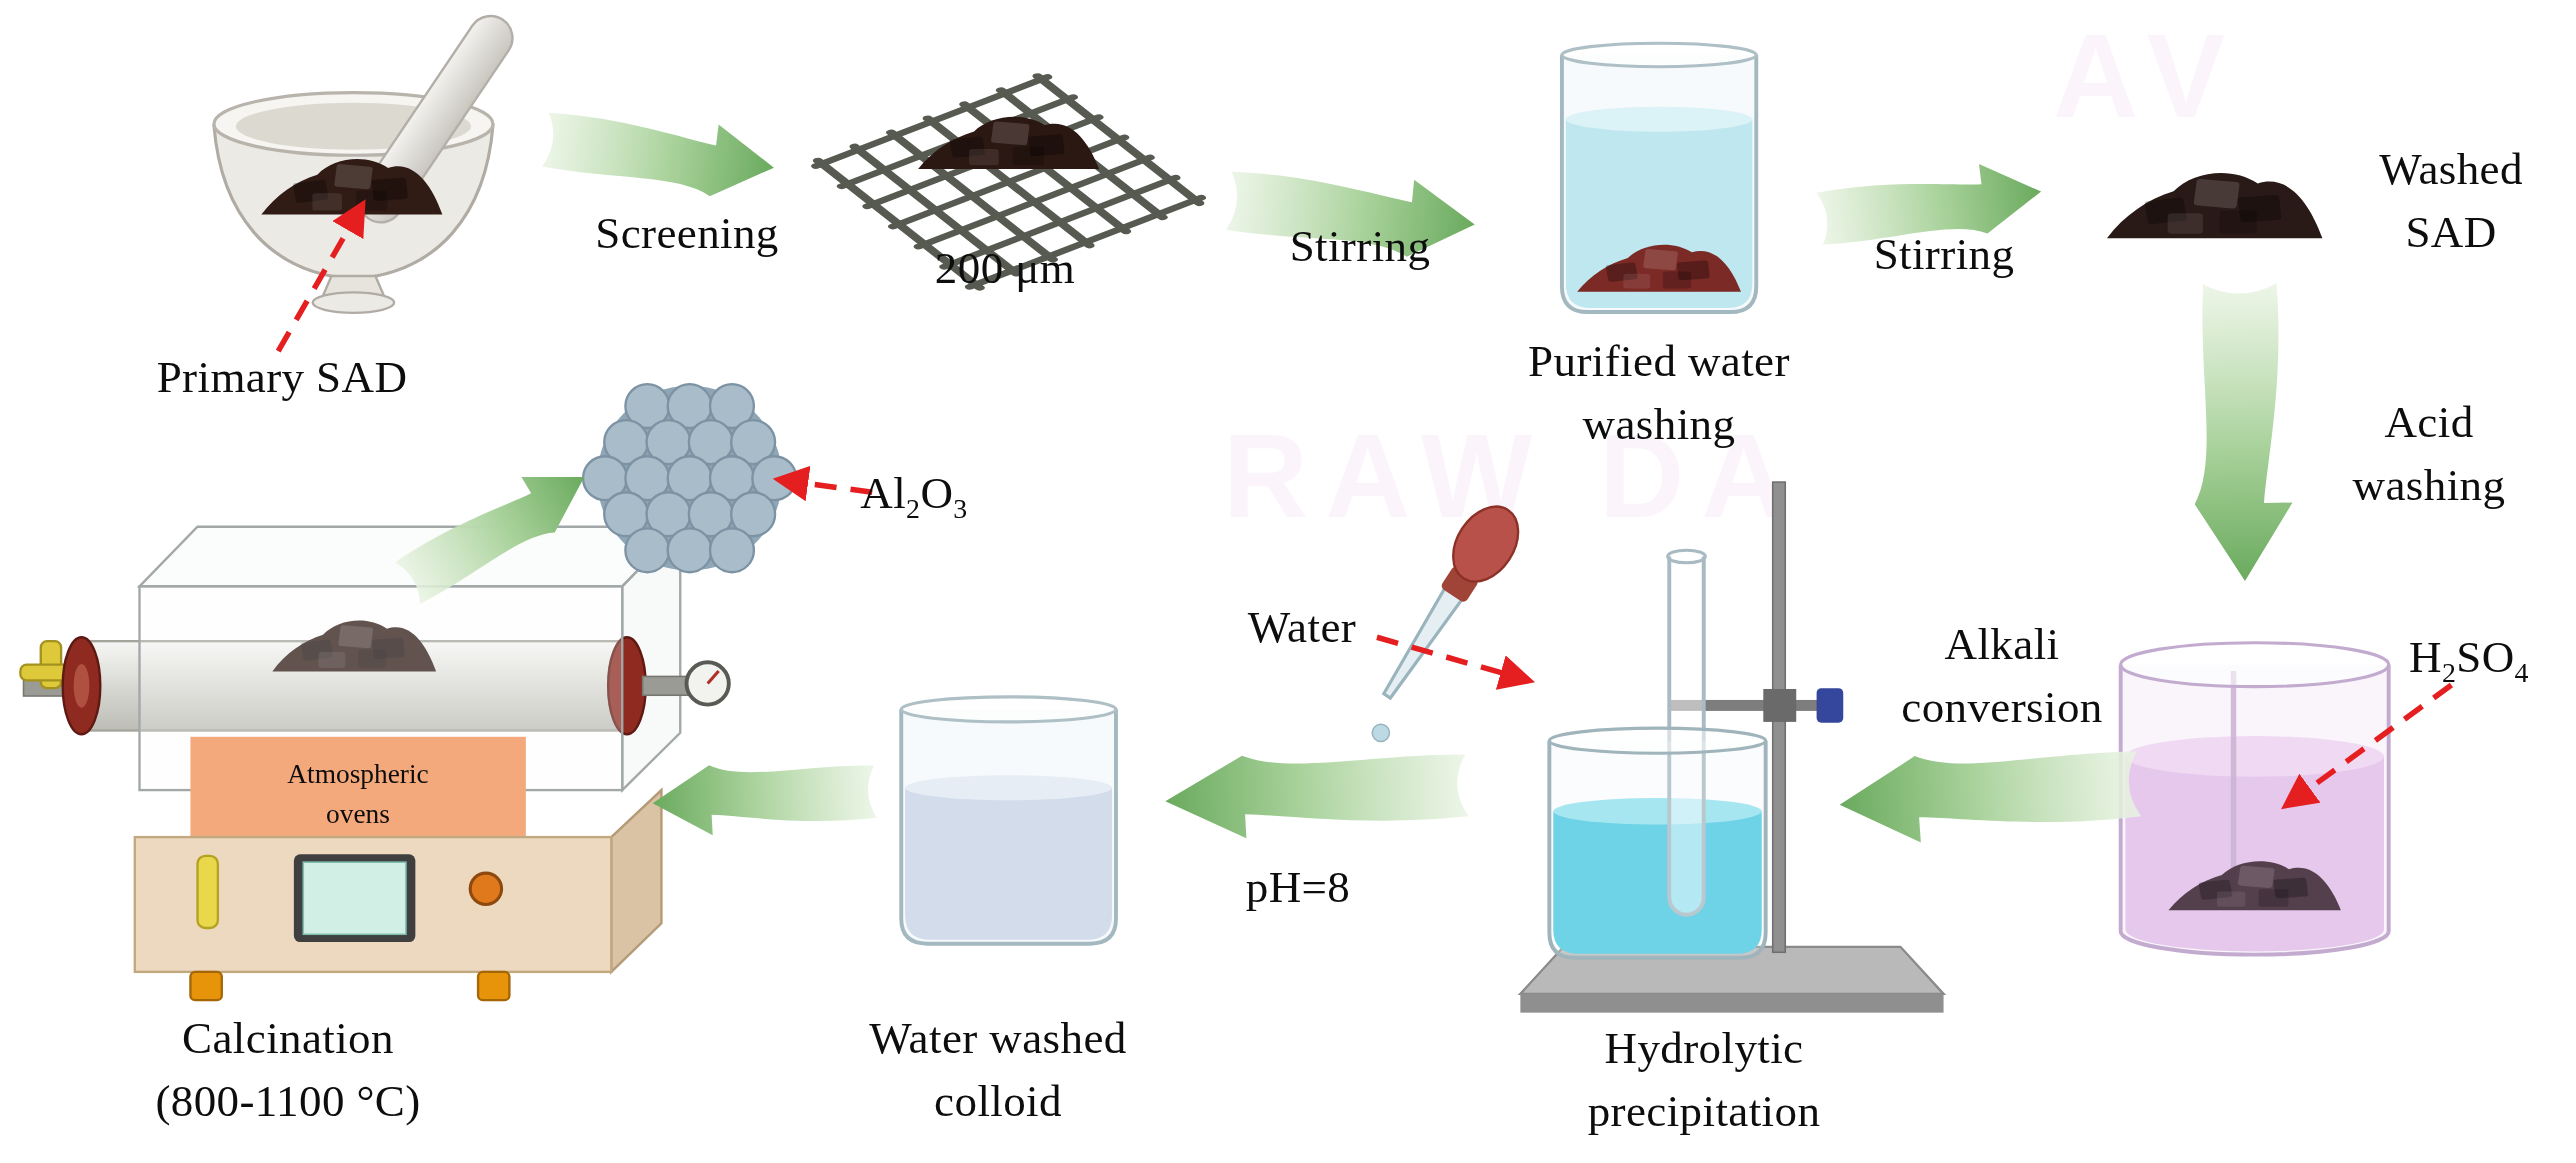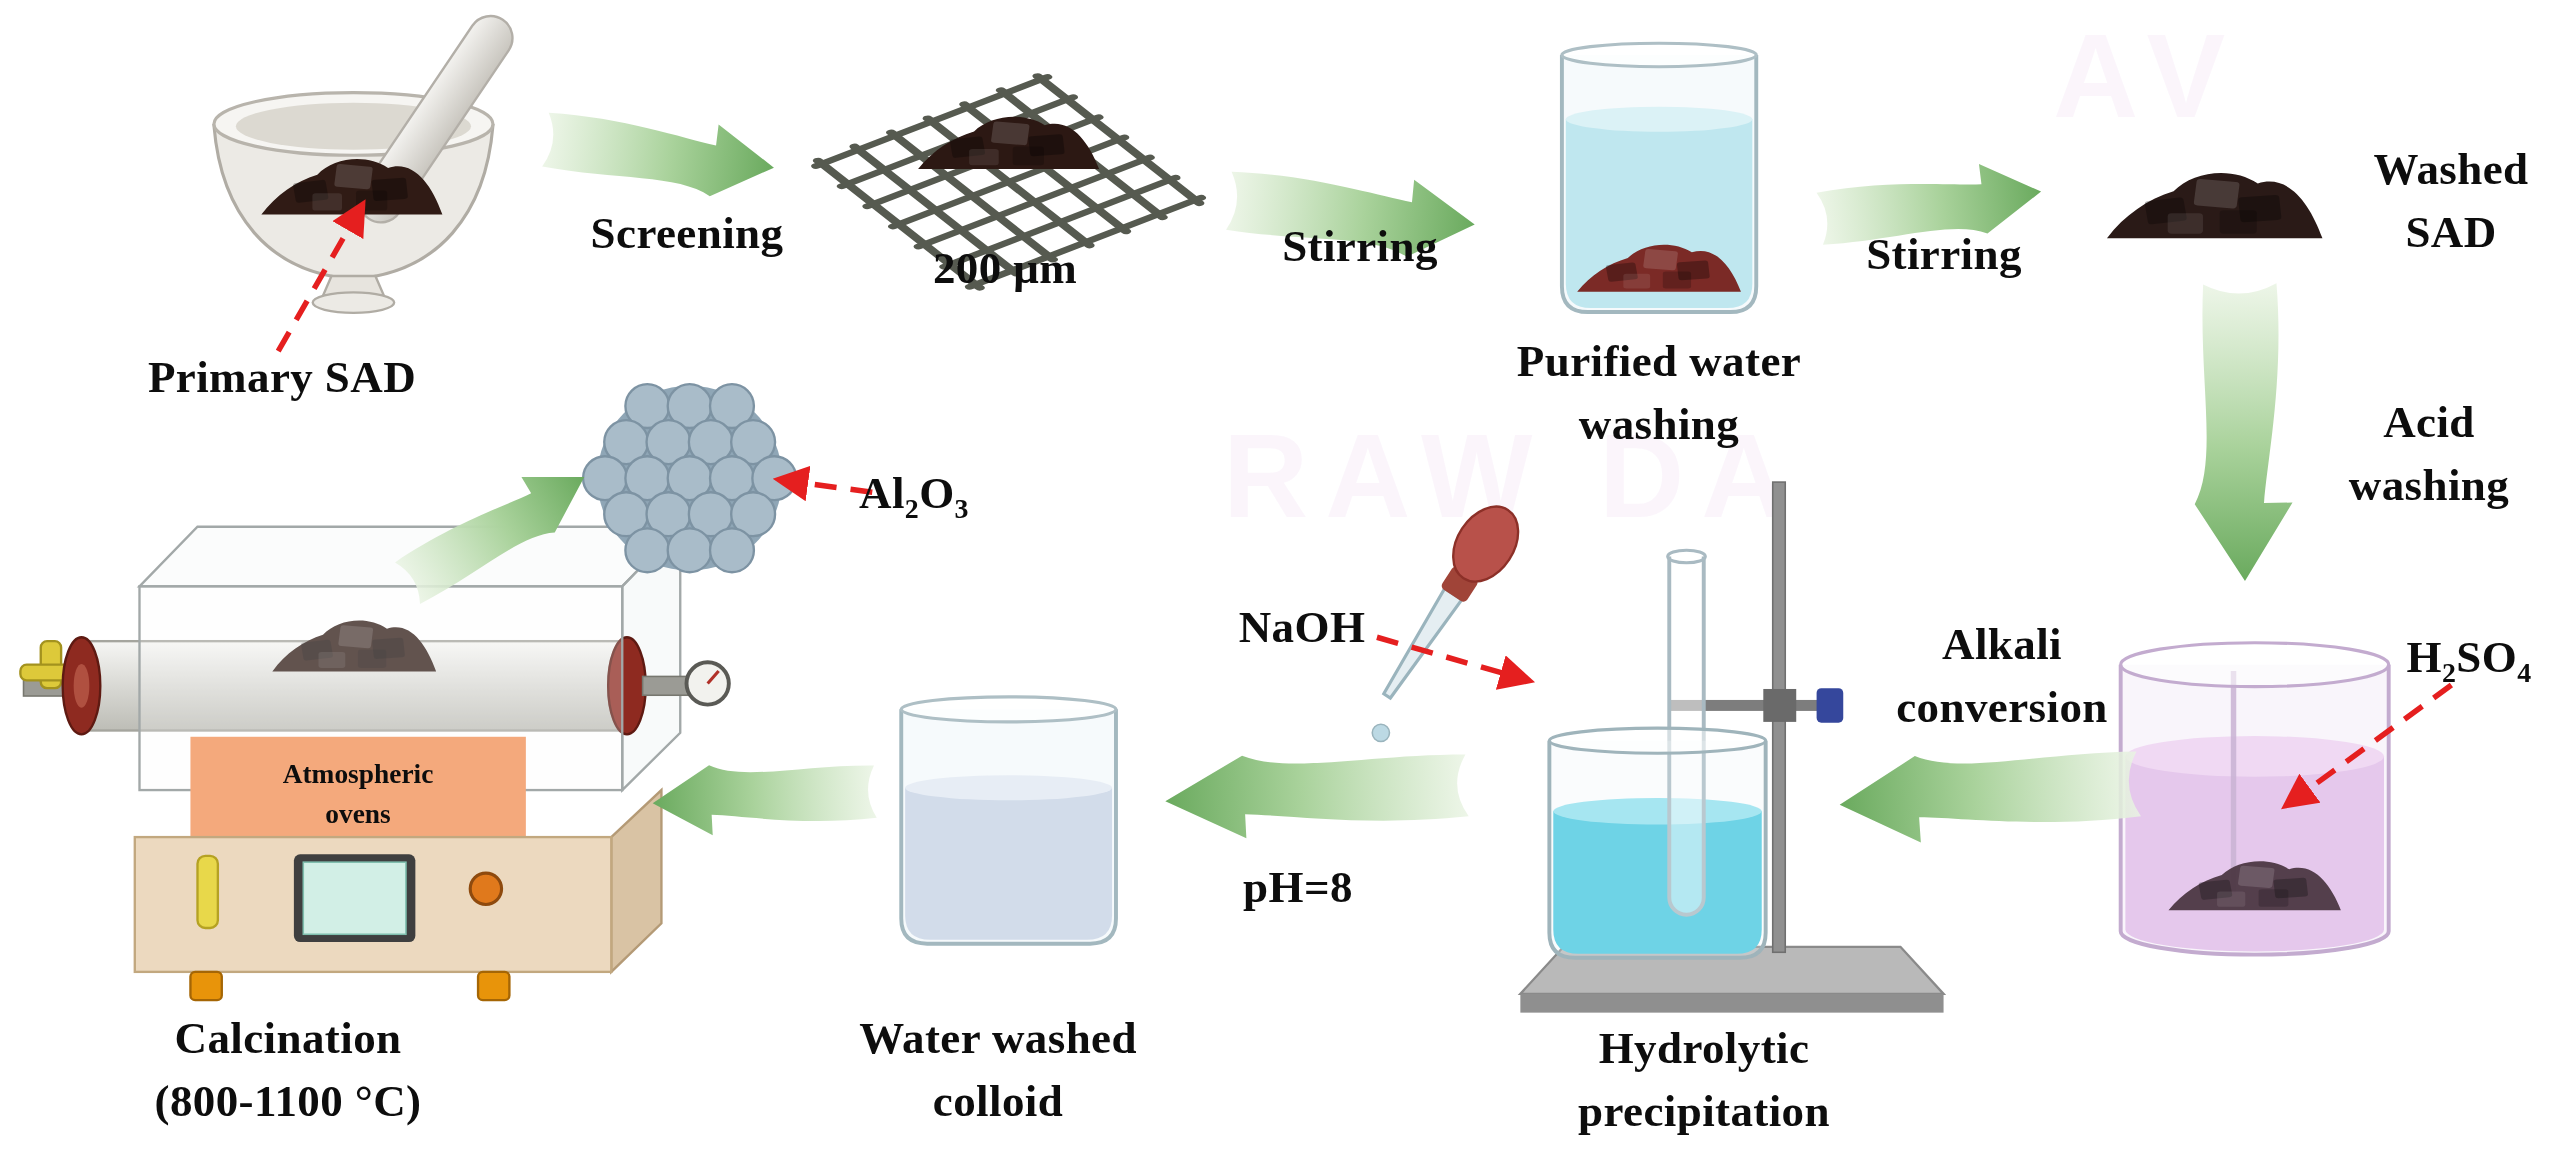--- a/index.html
+++ b/index.html
@@ -5,21 +5,21 @@
   * { box-sizing: border-box; }
   html, body { margin: 0; padding: 0; background: #ffffff; }
   .canvas {
     position: relative; width: 2576px; height: 1164px;
     background: #ffffff; overflow: hidden;
     font-family: "Liberation Serif", serif;
   }
   .art { position: absolute; left: 0; top: 0; }
   .label {
     position: absolute; transform: translateX(-50%);
-    text-align: center; font-weight: 700; font-size: 45px; line-height: 63px;
+    text-align: center; font-weight: 400; font-size: 45px; line-height: 63px;
     color: var(--text, #0d0d0d); white-space: pre-line; letter-spacing: 0.4px;
   }
   .label.small { font-size: 27.4px; line-height: 40px; letter-spacing: 0; }
   .label sub { font-size: 0.62em; line-height: 0; }
   .watermark {
     position: absolute; font-family: "Liberation Sans", sans-serif;
     font-weight: 700; font-size: 118px; color: #a21caf; opacity: 0.04;
     letter-spacing: 17px; pointer-events: none;
   }
   .redline {
@@ -219,21 +219,21 @@
   <div class="label" style="left:1659px; top:330px;">Purified water
 washing</div>
   <div class="label" style="left:1944px; top:223px;">Stirring</div>
   <div class="label" style="left:2451px; top:138px;">Washed
 SAD</div>
   <div class="label" style="left:2429px; top:391px;">Acid
 washing</div>
   <div class="label" style="left:2469px; top:626px;"><span>H</span><sub>2</sub><span>SO</span><sub>4</sub></div>
   <div class="label" style="left:2002px; top:613px;">Alkali
 conversion</div>
-  <div class="label" style="left:1302px; top:596px;">NaOH</div>
+  <div class="label" style="left:1302px; top:596px;">Water</div>
   <div class="label" style="left:1298px; top:856px;">pH=8</div>
   <div class="label" style="left:1704px; top:1017px;">Hydrolytic
 precipitation</div>
   <div class="label" style="left:998px; top:1007px;">Water washed
 colloid</div>
   <div class="label" style="left:288px; top:1007px;">Calcination
 (800-1100 °C)</div>
   <div class="label" style="left:914px; top:462px;"><span>Al</span><sub>2</sub><span>O</span><sub>3</sub></div>
   <div class="label small" style="left:358px; top:754px;">Atmospheric
 ovens</div>

